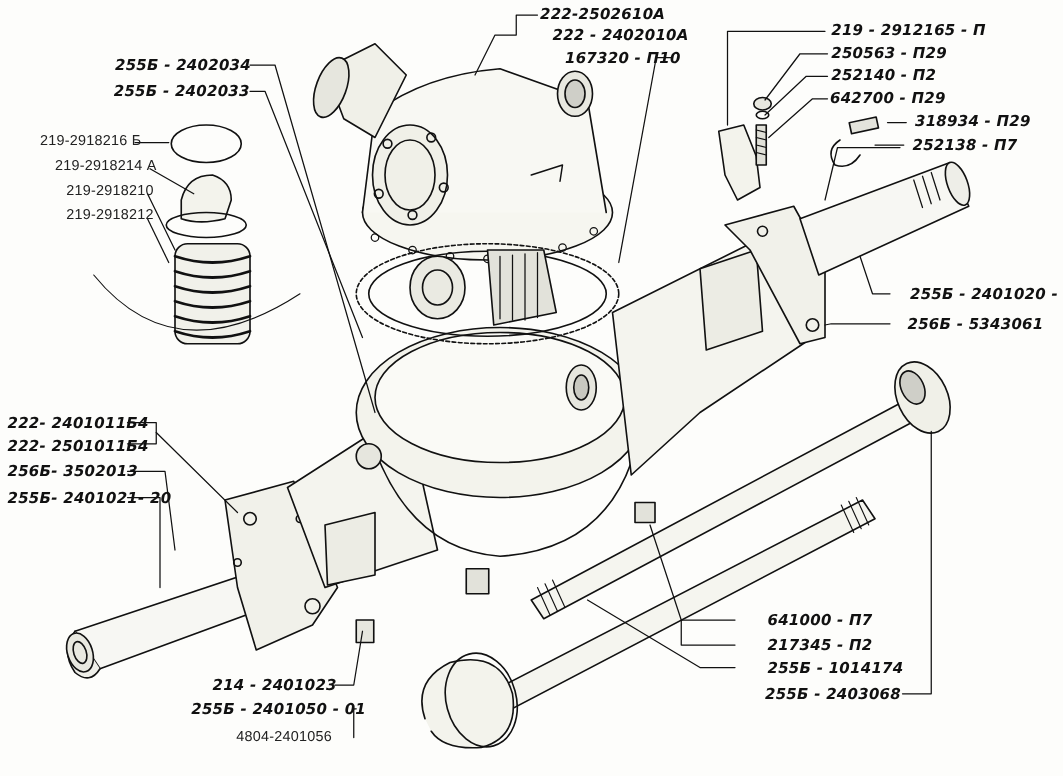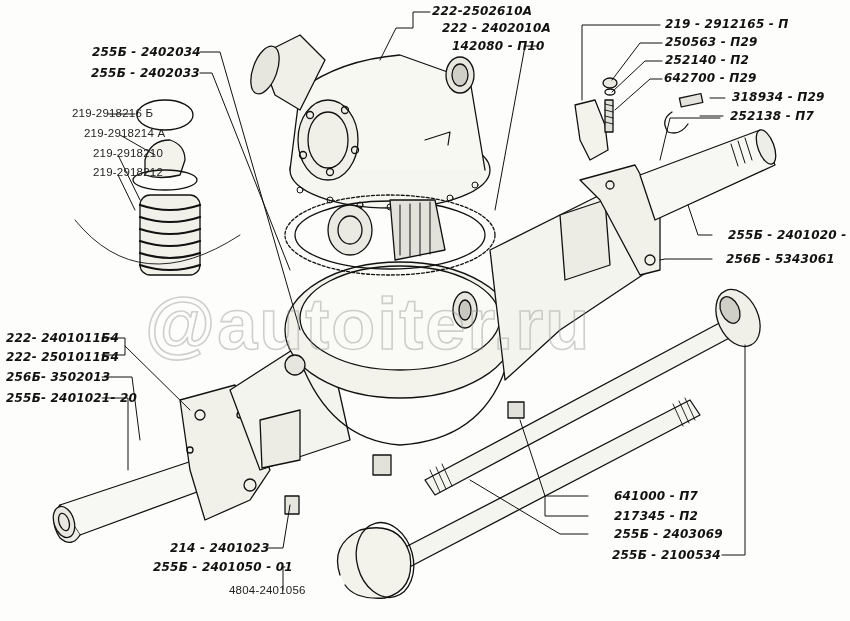--- a/index.html
+++ b/index.html
@@ -20,21 +20,20 @@
     color: #111;
     white-space: nowrap;
     letter-spacing: 0.2px;
   }
   .lbl.plain {
     font-family: "Liberation Sans", sans-serif;
     font-style: normal;
     font-weight: normal;
     font-size: 11.5px;
     color: #222;
-    margin-left: 40px;
   }
   .watermark {
     position: absolute;
     left: 145px; top: 283px;
     font-family: "Liberation Sans", sans-serif;
     font-size: 72px;
     font-weight: bold;
     color: transparent;
     -webkit-text-stroke: 1.6px rgba(150,150,150,0.45);
     letter-spacing: 2px;
@@ -190,33 +189,32 @@
       <polyline points="268,548 283,548 290,505"></polyline>
       <polyline points="285,567 283,567 283,590 M 283,567 380,470"></polyline>
 
       <polyline points="588,496 545,496 520,420"></polyline>
       <polyline points="588,516 545,516 545,496"></polyline>
       <polyline points="588,534 560,534 470,480"></polyline>
       <polyline points="722,555 745,555 745,345"></polyline>
     </g>
   </svg>
 
-  <div class="watermark">@autoiter.ru</div>
 
   <div class="lbl" style="left:92px;top:45px">255Б - 2402034</div>
   <div class="lbl" style="left:91px;top:66px">255Б - 2402033</div>
 
   <div class="lbl plain" style="left:32px;top:107px">219-2918216 Б</div>
   <div class="lbl plain" style="left:44px;top:127px">219-2918214 А</div>
   <div class="lbl plain" style="left:53px;top:147px">219-2918210</div>
   <div class="lbl plain" style="left:53px;top:166px">219-2918212</div>
 
   <div class="lbl" style="left:432px;top:4px">222-2502610А</div>
   <div class="lbl" style="left:442px;top:21px">222 - 2402010А</div>
-  <div class="lbl" style="left:452px;top:39px">142080 - П10</div>
+  <div class="lbl" style="left:452px;top:39px">167320 - П10</div>
 
   <div class="lbl" style="left:665px;top:17px">219 - 2912165 - П</div>
   <div class="lbl" style="left:665px;top:35px">250563 - П29</div>
   <div class="lbl" style="left:665px;top:53px">252140 - П2</div>
   <div class="lbl" style="left:664px;top:71px">642700 - П29</div>
   <div class="lbl" style="left:732px;top:90px">318934 - П29</div>
   <div class="lbl" style="left:730px;top:109px">252138 - П7</div>
 
   <div class="lbl" style="left:728px;top:228px">255Б - 2401020 - 20</div>
   <div class="lbl" style="left:726px;top:252px">256Б - 5343061</div>
@@ -225,15 +223,15 @@
   <div class="lbl" style="left:6px;top:350px">222- 2501011Б4</div>
   <div class="lbl" style="left:6px;top:370px">256Б- 3502013</div>
   <div class="lbl" style="left:6px;top:391px">255Б- 2401021- 20</div>
 
   <div class="lbl" style="left:170px;top:541px">214 - 2401023</div>
   <div class="lbl" style="left:153px;top:560px">255Б - 2401050 - 01</div>
   <div class="lbl plain" style="left:189px;top:584px">4804-2401056</div>
 
   <div class="lbl" style="left:614px;top:489px">641000 - П7</div>
   <div class="lbl" style="left:614px;top:509px">217345 - П2</div>
-  <div class="lbl" style="left:614px;top:527px">255Б - 2403069</div>
-  <div class="lbl" style="left:612px;top:548px">255Б - 2100534</div>
+  <div class="lbl" style="left:614px;top:527px">255Б - 1014174</div>
+  <div class="lbl" style="left:612px;top:548px">255Б - 2403068</div>
 </div>
 
 </body></html>

